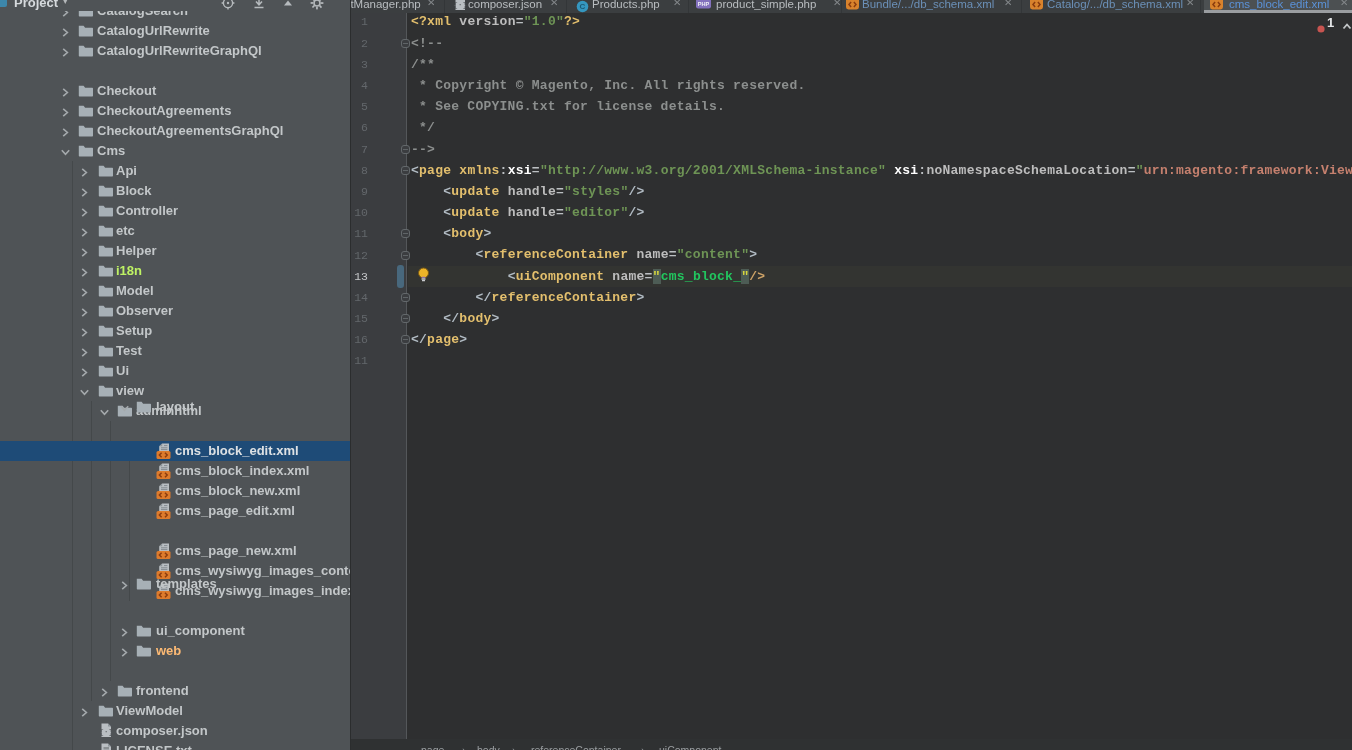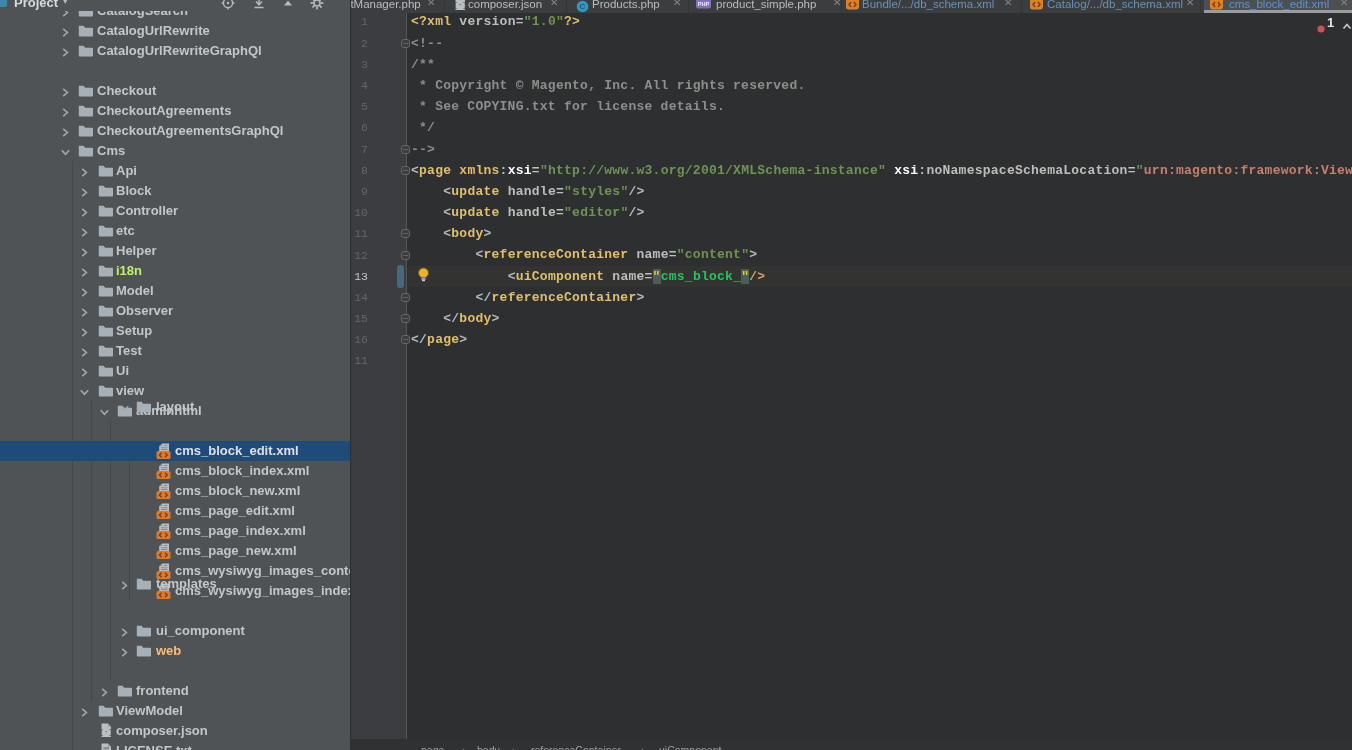--- a/index.html
+++ b/index.html
@@ -251,30 +251,20 @@
 </div>
 <div class="row" style="top:501px">
 <span class="ic" style="left:156px"><svg width="15" height="17" viewBox="0 0 15 17" style="">
           <path d="M6.2 0.5 H13 V9 H3.2 V3.2 Z" fill="#b9bec2"></path>
           <path d="M6.2 0.5 L3.2 3.2 H6.2 Z" fill="#8d9499"></path>
           <path d="M8 2.6 h3.4 M5 4.8 h6.4 M5 6.6 h6.4" stroke="#7d848a" stroke-width="0.9"></path>
           <rect x="0.5" y="8" width="14" height="8" rx="1.6" fill="#dd7b2c"></rect>
           <path d="M5.6 9.8 L3.4 12 L5.6 14.2 M9 9.8 L11.2 12 L9 14.2" stroke="#8c3c0e" stroke-width="1.5" fill="none"></path>
         </svg></span>
 <span class="lbl" style="left:175px;color:#c3c7c9">cms_page_edit.xml</span>
-</div>
-<div class="row" style="top:521px">
-<span class="ic" style="left:156px"><svg width="15" height="17" viewBox="0 0 15 17" style="">
-          <path d="M6.2 0.5 H13 V9 H3.2 V3.2 Z" fill="#b9bec2"></path>
-          <path d="M6.2 0.5 L3.2 3.2 H6.2 Z" fill="#8d9499"></path>
-          <path d="M8 2.6 h3.4 M5 4.8 h6.4 M5 6.6 h6.4" stroke="#7d848a" stroke-width="0.9"></path>
-          <rect x="0.5" y="8" width="14" height="8" rx="1.6" fill="#dd7b2c"></rect>
-          <path d="M5.6 9.8 L3.4 12 L5.6 14.2 M9 9.8 L11.2 12 L9 14.2" stroke="#8c3c0e" stroke-width="1.5" fill="none"></path>
-        </svg></span>
-<span class="lbl" style="left:175px;color:#c3c7c9">cms_page_index.xml</span>
 </div>
 <div class="row" style="top:541px">
 <span class="ic" style="left:156px"><svg width="15" height="17" viewBox="0 0 15 17" style="">
           <path d="M6.2 0.5 H13 V9 H3.2 V3.2 Z" fill="#b9bec2"></path>
           <path d="M6.2 0.5 L3.2 3.2 H6.2 Z" fill="#8d9499"></path>
           <path d="M8 2.6 h3.4 M5 4.8 h6.4 M5 6.6 h6.4" stroke="#7d848a" stroke-width="0.9"></path>
           <rect x="0.5" y="8" width="14" height="8" rx="1.6" fill="#dd7b2c"></rect>
           <path d="M5.6 9.8 L3.4 12 L5.6 14.2 M9 9.8 L11.2 12 L9 14.2" stroke="#8c3c0e" stroke-width="1.5" fill="none"></path>
         </svg></span>
 <span class="lbl" style="left:175px;color:#c3c7c9">cms_page_new.xml</span>

